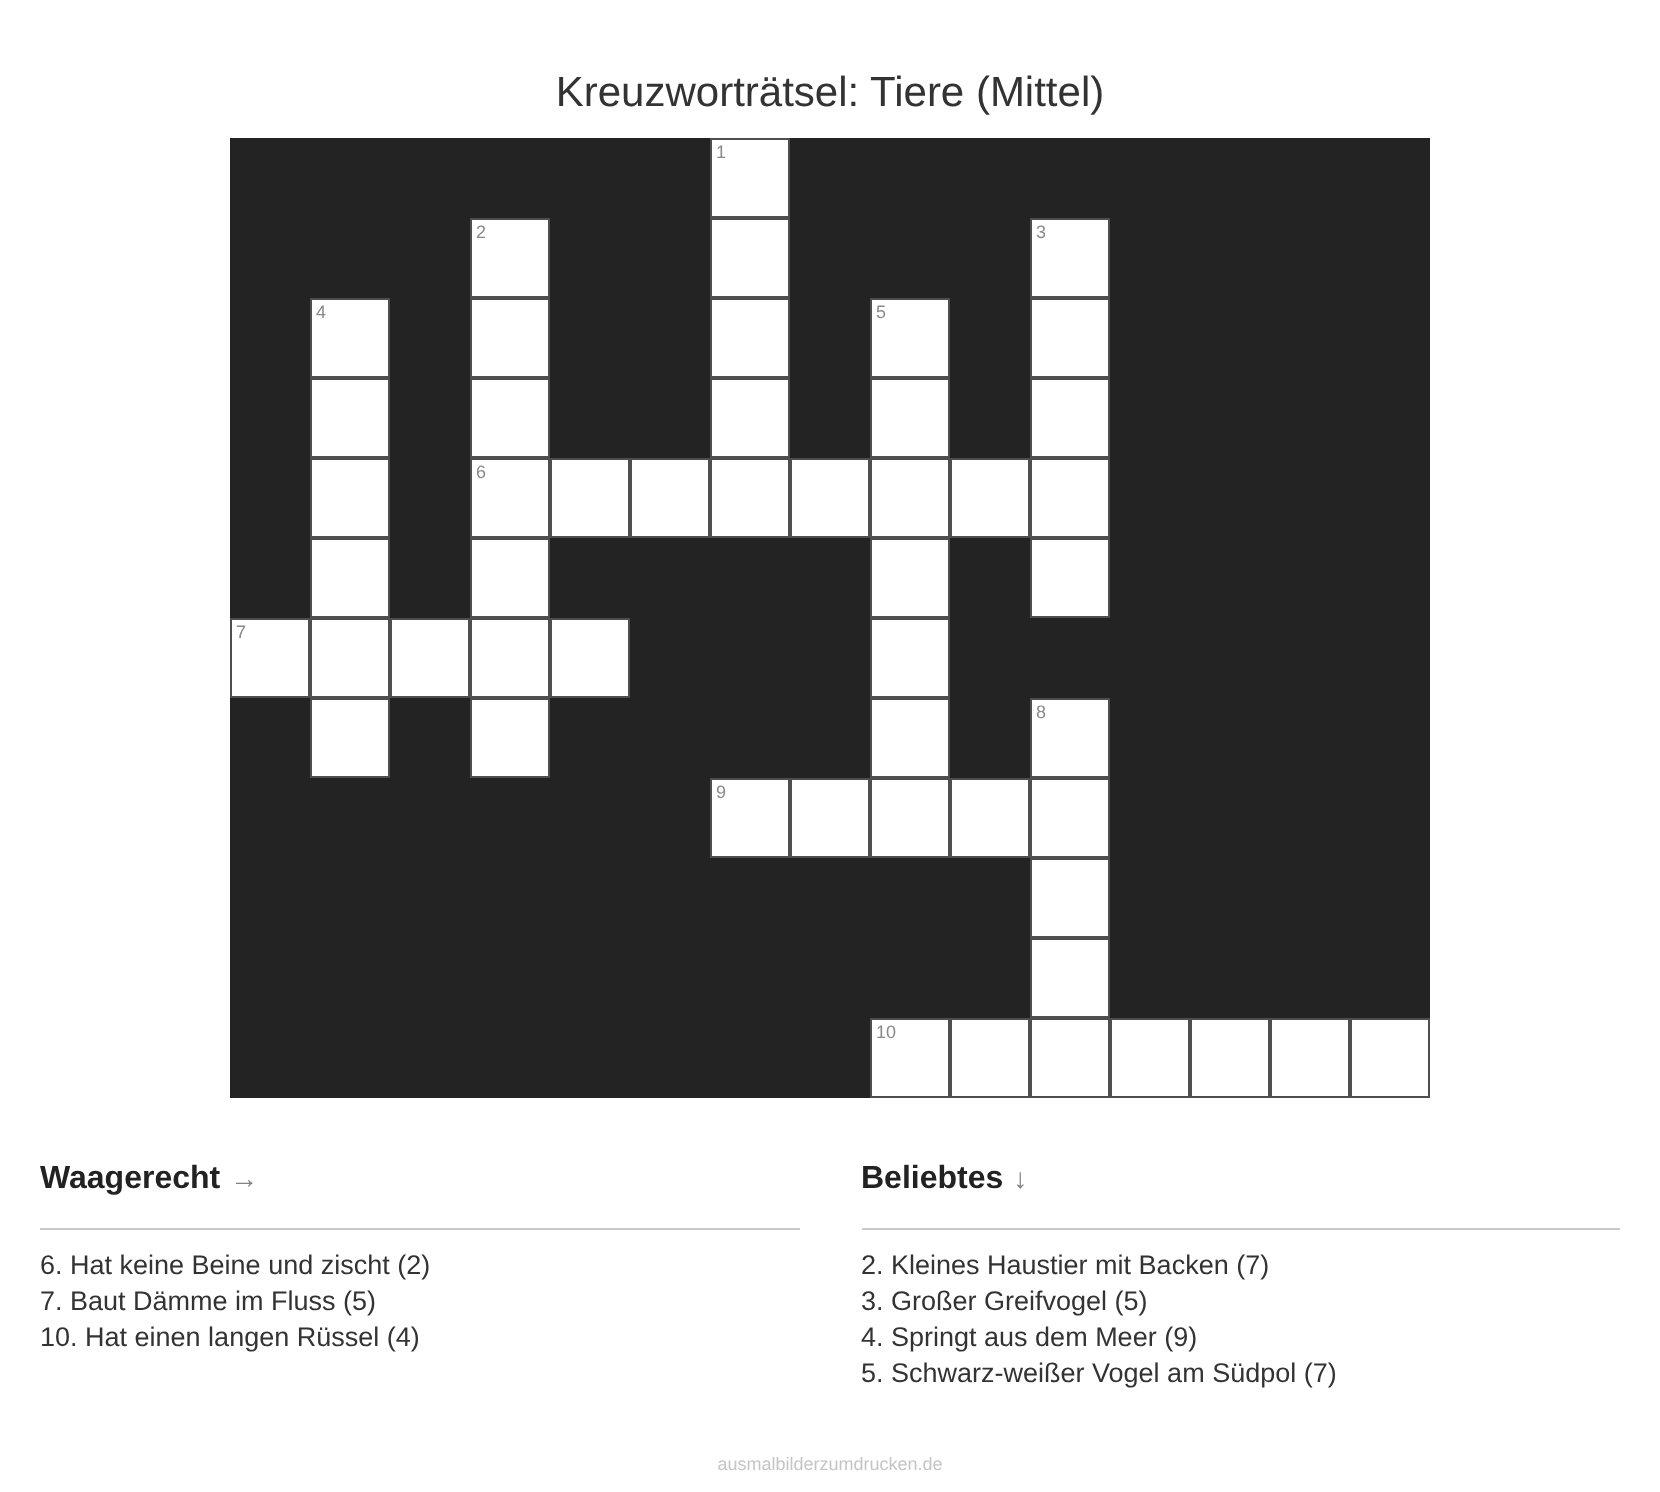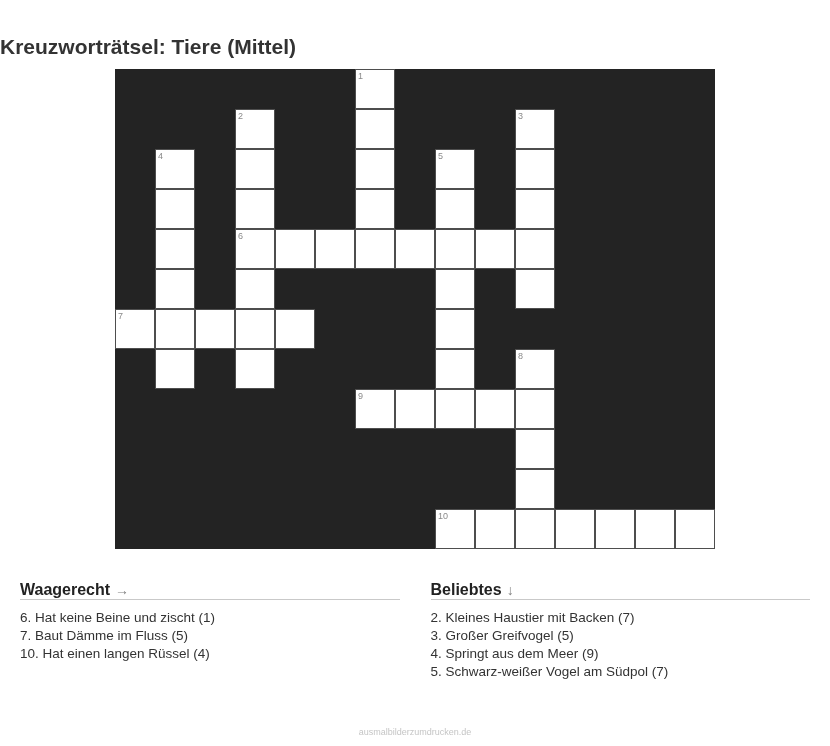--- a/index.html
+++ b/index.html
@@ -8,23 +8,24 @@
     position: relative;
     background: #ffffff;
     font-family: "Liberation Sans", sans-serif;
     color: #333333;
     overflow: hidden;
   }
   .title {
     position: absolute;
     top: 22px; left: 0;
     width: 830px;
+    text-align: center;
     font-size: 21px;
     line-height: 21px;
-    font-weight: bold;
+    font-weight: normal;
     color: #333333;
   }
   .board {
     position: absolute;
     left: 115px; top: 69px;
     width: 600px; height: 480px;
     background: #232323;
     display: grid;
     grid-template-columns: repeat(15, 40px);
     grid-template-rows: repeat(12, 40px);
@@ -48,21 +49,21 @@
     width: 790px;
     display: flex;
     gap: 31px;
   }
   .clue-col { flex: 1 1 0; min-width: 0; }
   .clue-head {
     font-size: 16px;
     line-height: 17px;
     font-weight: bold;
     color: #222222;
-    padding-bottom: 0;
+    padding-bottom: 16px;
     border-bottom: 1px solid #c9c9c9;
     margin: 0;
   }
   .clue-head .arrow {
     font-weight: normal;
     color: #828282;
     font-size: 14px;
     margin-left: 5px;
   }
   .clue-list { margin-top: 9px; }
@@ -157,21 +158,21 @@
     <div class="cell" style="grid-row-start: 12; grid-column-start: 12;"></div>
     <div class="cell" style="grid-row-start: 12; grid-column-start: 13;"></div>
     <div class="cell" style="grid-row-start: 12; grid-column-start: 14;"></div>
     <div class="cell" style="grid-row-start: 12; grid-column-start: 15;"></div>
   </div>
 
 <div class="clues">
   <div class="clue-col">
     <h2 class="clue-head"><span>Waagerecht</span><span class="arrow">→</span></h2>
     <div class="clue-list">
-        <div class="clue-item">6. Hat keine Beine und zischt (1)</div>
+        <div class="clue-item">6. Hat keine Beine und zischt (2)</div>
         <div class="clue-item">7. Baut Dämme im Fluss (5)</div>
         <div class="clue-item">10. Hat einen langen Rüssel (4)</div>
       </div>
   </div>
   <div class="clue-col">
     <h2 class="clue-head"><span>Beliebtes</span><span class="arrow">↓</span></h2>
     <div class="clue-list">
         <div class="clue-item">2. Kleines Haustier mit Backen (7)</div>
         <div class="clue-item">3. Großer Greifvogel (5)</div>
         <div class="clue-item">4. Springt aus dem Meer (9)</div>

